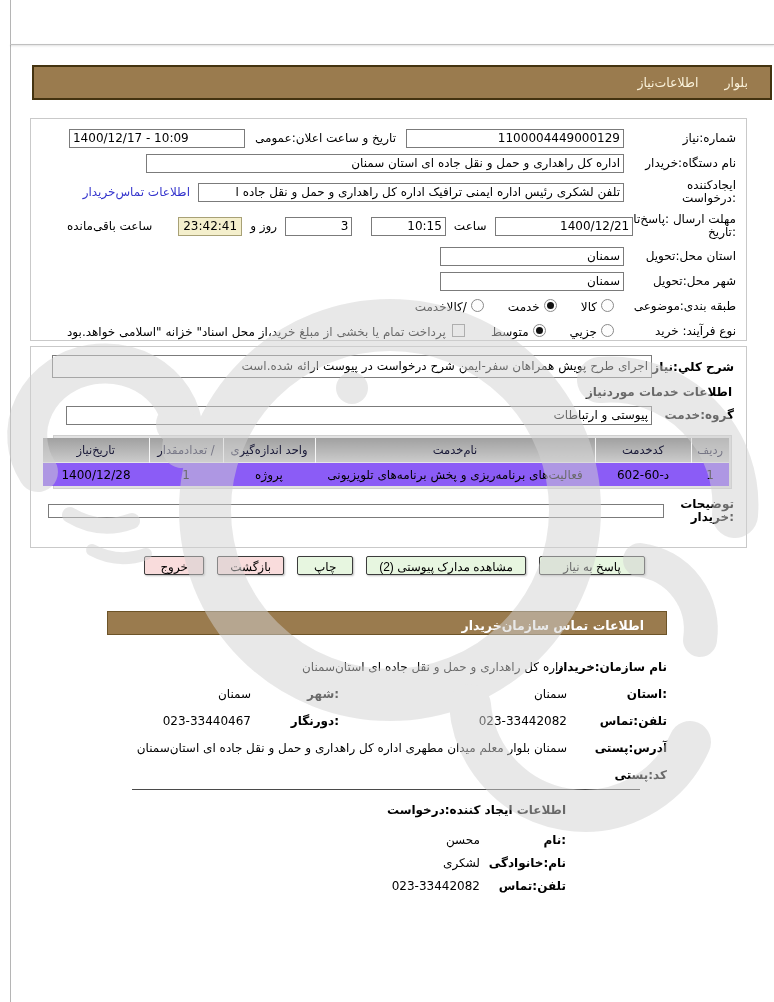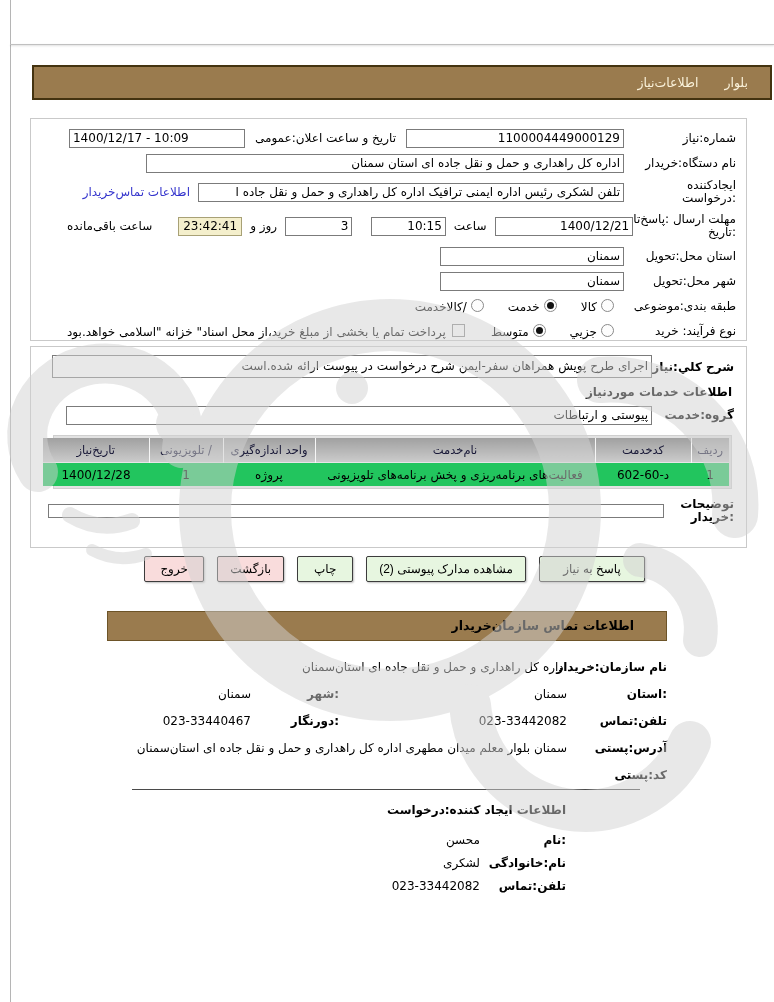--- a/index.html
+++ b/index.html
@@ -40,31 +40,31 @@
             margin:0 12px 0 6px;vertical-align:-1px}
   .opt{margin-left:14px;white-space:nowrap}
   
   .subhead{font-weight:bold;margin:7px 2px 6px}
   
   .tblwrap{margin:10px 2px 0 10px;background:#e2e2e2;border:1px solid #cfcfcf;padding:2px}
   table{border-collapse:collapse;width:100%;table-layout:fixed}
   th{background:linear-gradient(180deg,#a0a0a0,#cbcbcb);color:#191938;font-weight:normal;
      font-size:11.5px;height:22px;border-left:1px solid #f6f6f6;text-align:center}
   th:last-child{border-left:none}
-  td{background:#22c55e;height:21px;text-align:center;font-size:12px;border-top:1px solid #e6e6e6}
+  td{background:#8b5cf6;height:21px;text-align:center;font-size:12px;border-top:1px solid #e6e6e6}
   
   .btnrow{position:absolute;top:556px;right:129px;display:flex;gap:13px;direction:rtl}
-  .btn{height:26px;line-height:20px;box-sizing:border-box;padding:0 12px;border:1px solid #3c3c3c;
+  .btn{height:19px;line-height:20px;box-sizing:border-box;padding:0 12px;border:1px solid #3c3c3c;
        border-radius:2px;font-size:12px;text-align:center;box-shadow:1px 1px 2px rgba(0,0,0,.25);cursor:pointer;white-space:nowrap}
   .btn-green{background:#e7f6e0}
   .btn-red{background:#f9dcdc}
   
-  .section-bar{position:absolute;top:611px;right:107px;width:560px;height:30px;box-sizing:border-box;
-               background:#9a7b4e;border:1px solid #6d5428;color:#000000;font-weight:bold;
-               line-height:28px;padding-right:32px;font-size:12.5px}
+  .section-bar{position:absolute;top:611px;right:107px;width:560px;height:24px;box-sizing:border-box;
+               background:#9a7b4e;border:1px solid #6d5428;color:#ffffff;font-weight:bold;
+               line-height:28px;padding-right:22px;font-size:12.5px}
   .contact{position:absolute;top:658px;right:107px;width:560px}
   .crow{display:grid;grid-template-columns:100px 228px 88px 144px;align-items:center;margin-bottom:9px;min-height:18px}
   .crow.single{grid-template-columns:100px 1fr}
   .clbl{font-weight:bold;white-space:nowrap}
   .sep{position:absolute;top:783px;right:134px;width:508px;height:0;border:none;border-top:1px solid #4a4a4a}
   .creator{position:absolute;top:803px;right:208px;width:370px}
   .creator .head{font-weight:bold;margin-bottom:16px}
   .krow{display:grid;grid-template-columns:86px 160px;align-items:center;margin-bottom:9px}
   
   .watermark{position:absolute;inset:0;z-index:40;pointer-events:none;opacity:.5}
@@ -168,21 +168,21 @@
             <col style="width:92px">
             <col style="width:74px">
             <col style="width:106px">
           </colgroup>
         <thead>
           <tr>
             <th>ردیف</th>
             <th>کدخدمت</th>
             <th>نام‌خدمت</th>
             <th>واحد اندازه‌گیری</th>
-            <th>/ تلویزیونی</th>
+            <th>/ تعدادمقدار</th>
             <th>تاریخ‌نیاز</th>
           </tr>
         </thead>
         <tbody>
           <tr>
             <td>1</td>
             <td class="ltr">602-60-د</td>
             <td>فعالیت‌های برنامه‌ریزی و پخش برنامه‌های تلویزیونی</td>
             <td>پروژه</td>
             <td>1</td>

